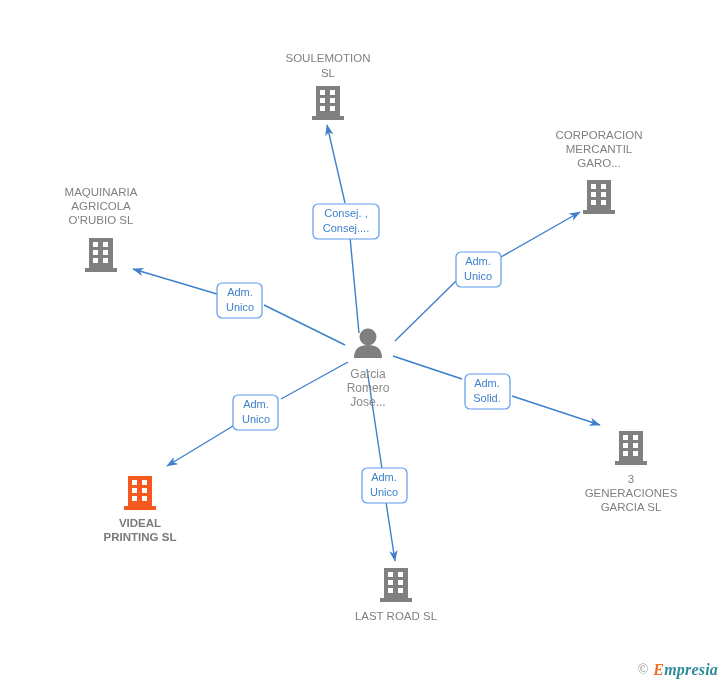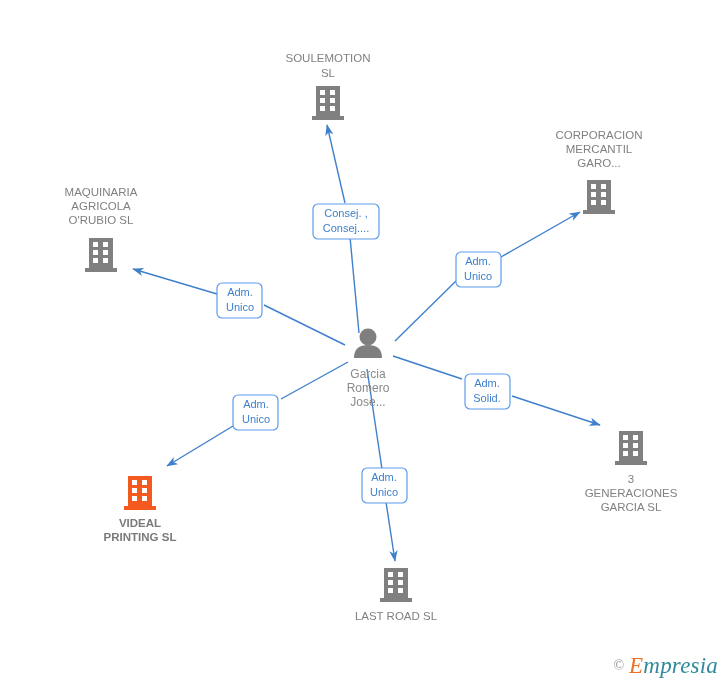--- a/index.html
+++ b/index.html
@@ -65,22 +65,23 @@
     user-select: none;
   }
   #watermark .copy {
     color: #9a9a9a;
     font-size: 14px;
     font-family: "Liberation Serif", serif;
   }
   #watermark .brand {
     font-family: "Liberation Serif", serif;
     font-style: italic;
-    font-size: 23px;
+    font-size: 16px;
     letter-spacing: 0.2px;
+    font-weight: bold;
   }
   #watermark .brand .cap { color: #ef6f25; }
   #watermark .brand .rest { color: #2f8a9b; }
 </style>
 </head>
 <body>
 
 <svg id="graph-canvas" viewBox="0 0 728 685">
   <defs>
     <marker id="arrow" markerWidth="9" markerHeight="9" refX="7.5" refY="3" orient="auto" markerUnits="strokeWidth">

